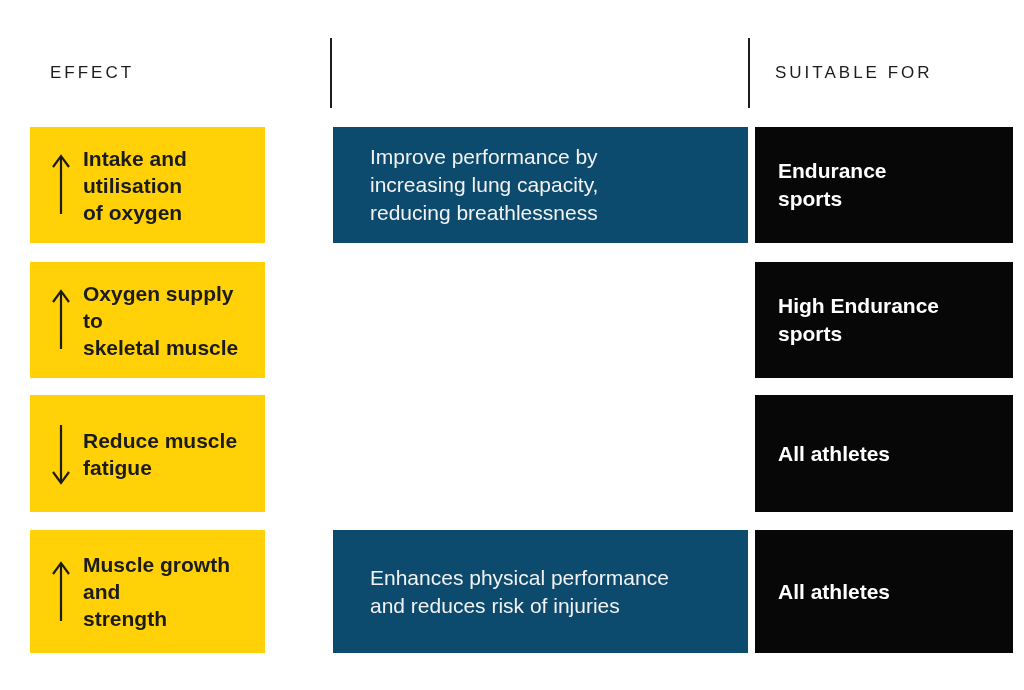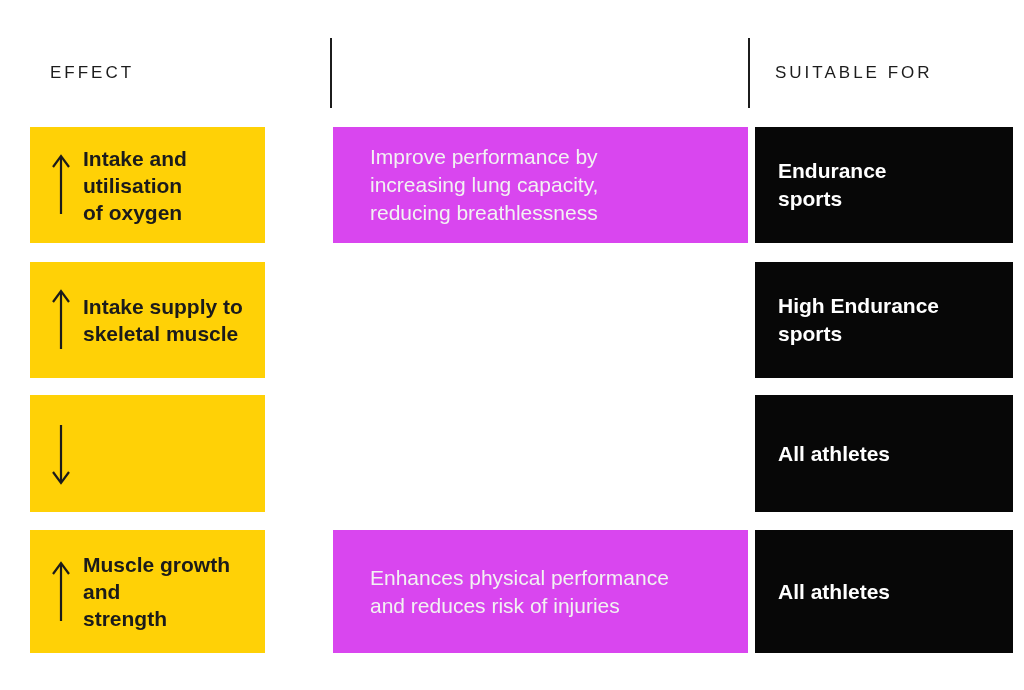--- a/index.html
+++ b/index.html
@@ -48,21 +48,21 @@
     left: 30px;
     width: 235px;
     background: #FFD106;
     padding-left: 22px;
     padding-right: 8px;
     font-weight: bold;
   }
   .cell.how {
     left: 333px;
     width: 415px;
-    background: #d946ef;
+    background: #0c4a6e;
     padding-left: 37px;
     padding-right: 0;
   }
   .cell.for {
     left: 755px;
     width: 258px;
     background: #070707;
     padding-left: 23px;
     padding-right: 24px;
   }
@@ -130,35 +130,37 @@
 sports</span>
   </div>
 
   <div class="cell effect r1">
     <span class="arrow-wrap">
       <svg width="18" height="62" viewBox="0 0 18 62">
         <line x1="9" y1="60" x2="9" y2="4" stroke="#1b1b1b" stroke-width="2.2"></line>
         <polyline points="1,13 9,2 17,13" fill="none" stroke="#1b1b1b" stroke-width="2.2"></polyline>
       </svg>
     </span>
-    <span class="effect-text">Intake supply to
+    <span class="effect-text">Oxygen supply to
 skeletal muscle</span>
   </div>
   <div class="cell for r1">
     <span class="for-text">High Endurance
 sports</span>
   </div>
 
   <div class="cell effect r2">
     <span class="arrow-wrap">
       <svg width="18" height="62" viewBox="0 0 18 62">
         <line x1="9" y1="2" x2="9" y2="58" stroke="#1b1b1b" stroke-width="2.2"></line>
         <polyline points="1,49 9,60 17,49" fill="none" stroke="#1b1b1b" stroke-width="2.2"></polyline>
       </svg>
     </span>
+    <span class="effect-text">Reduce muscle
+fatigue</span>
   </div>
   <div class="cell for r2">
     <span class="for-text">All athletes</span>
   </div>
 
   <div class="cell how r3">
     <span class="how-text">Enhances physical performance
 and reduces risk of injuries</span>
   </div>
   <div class="cell effect r3">

